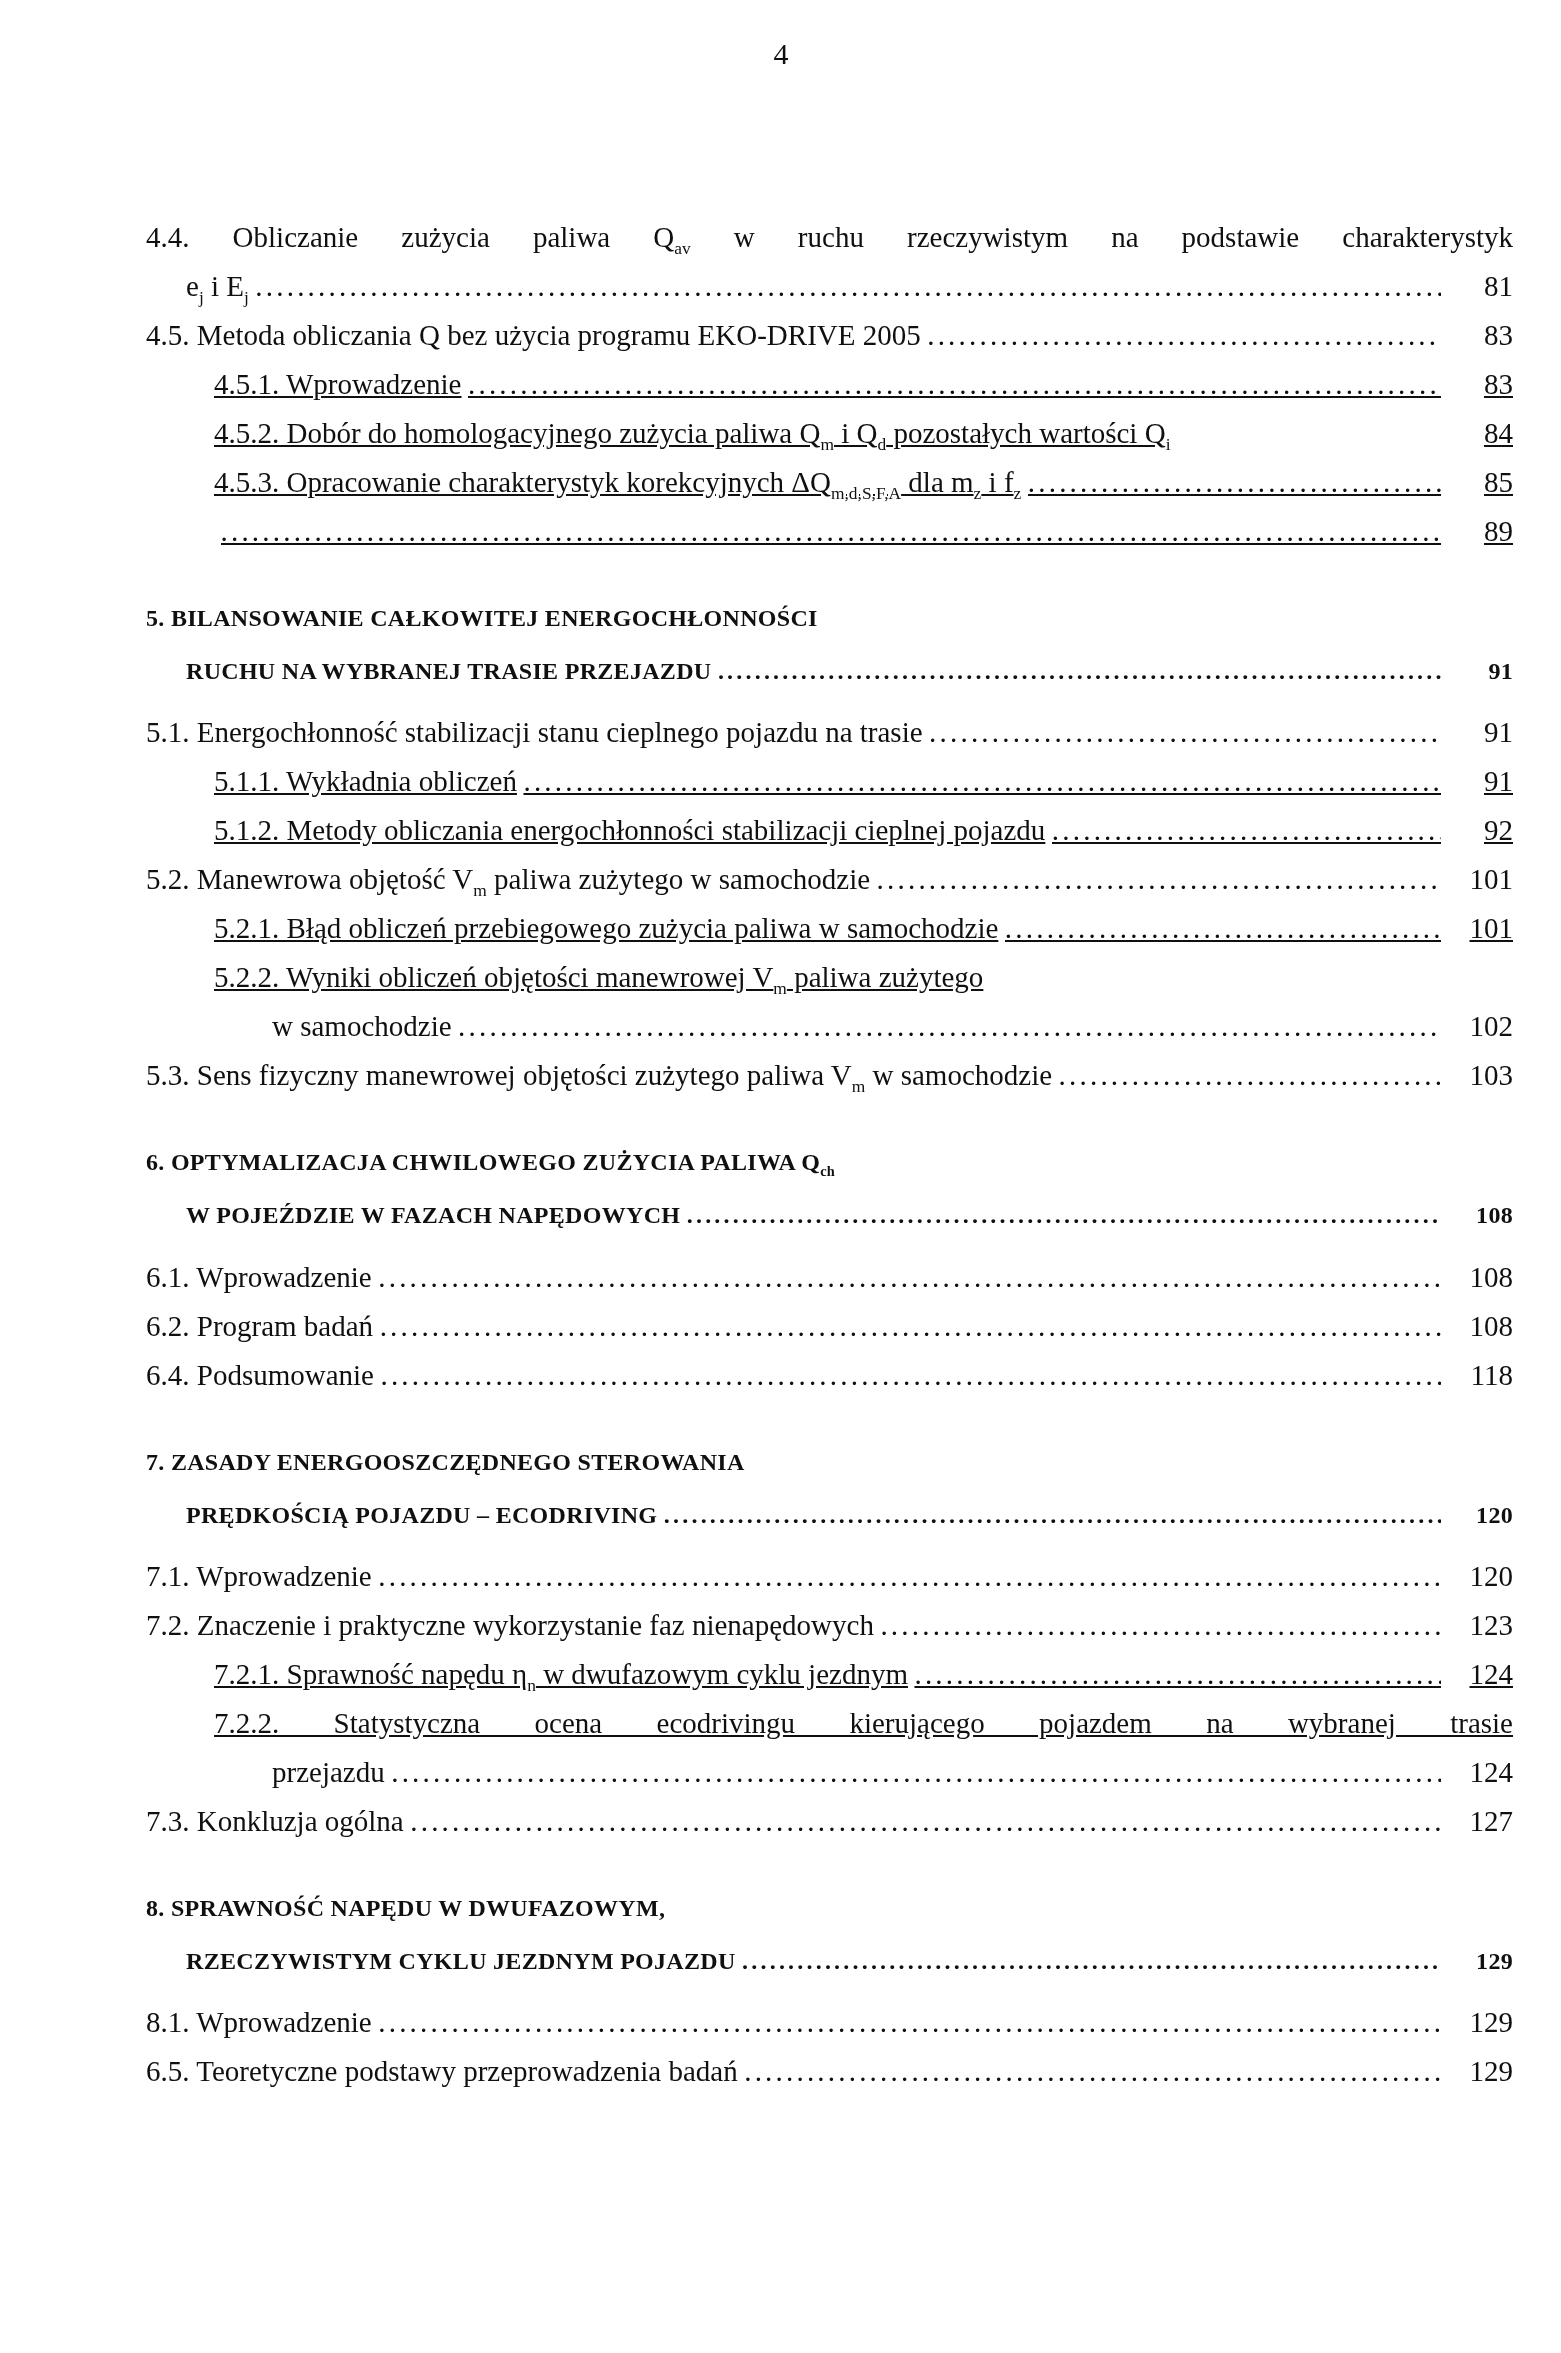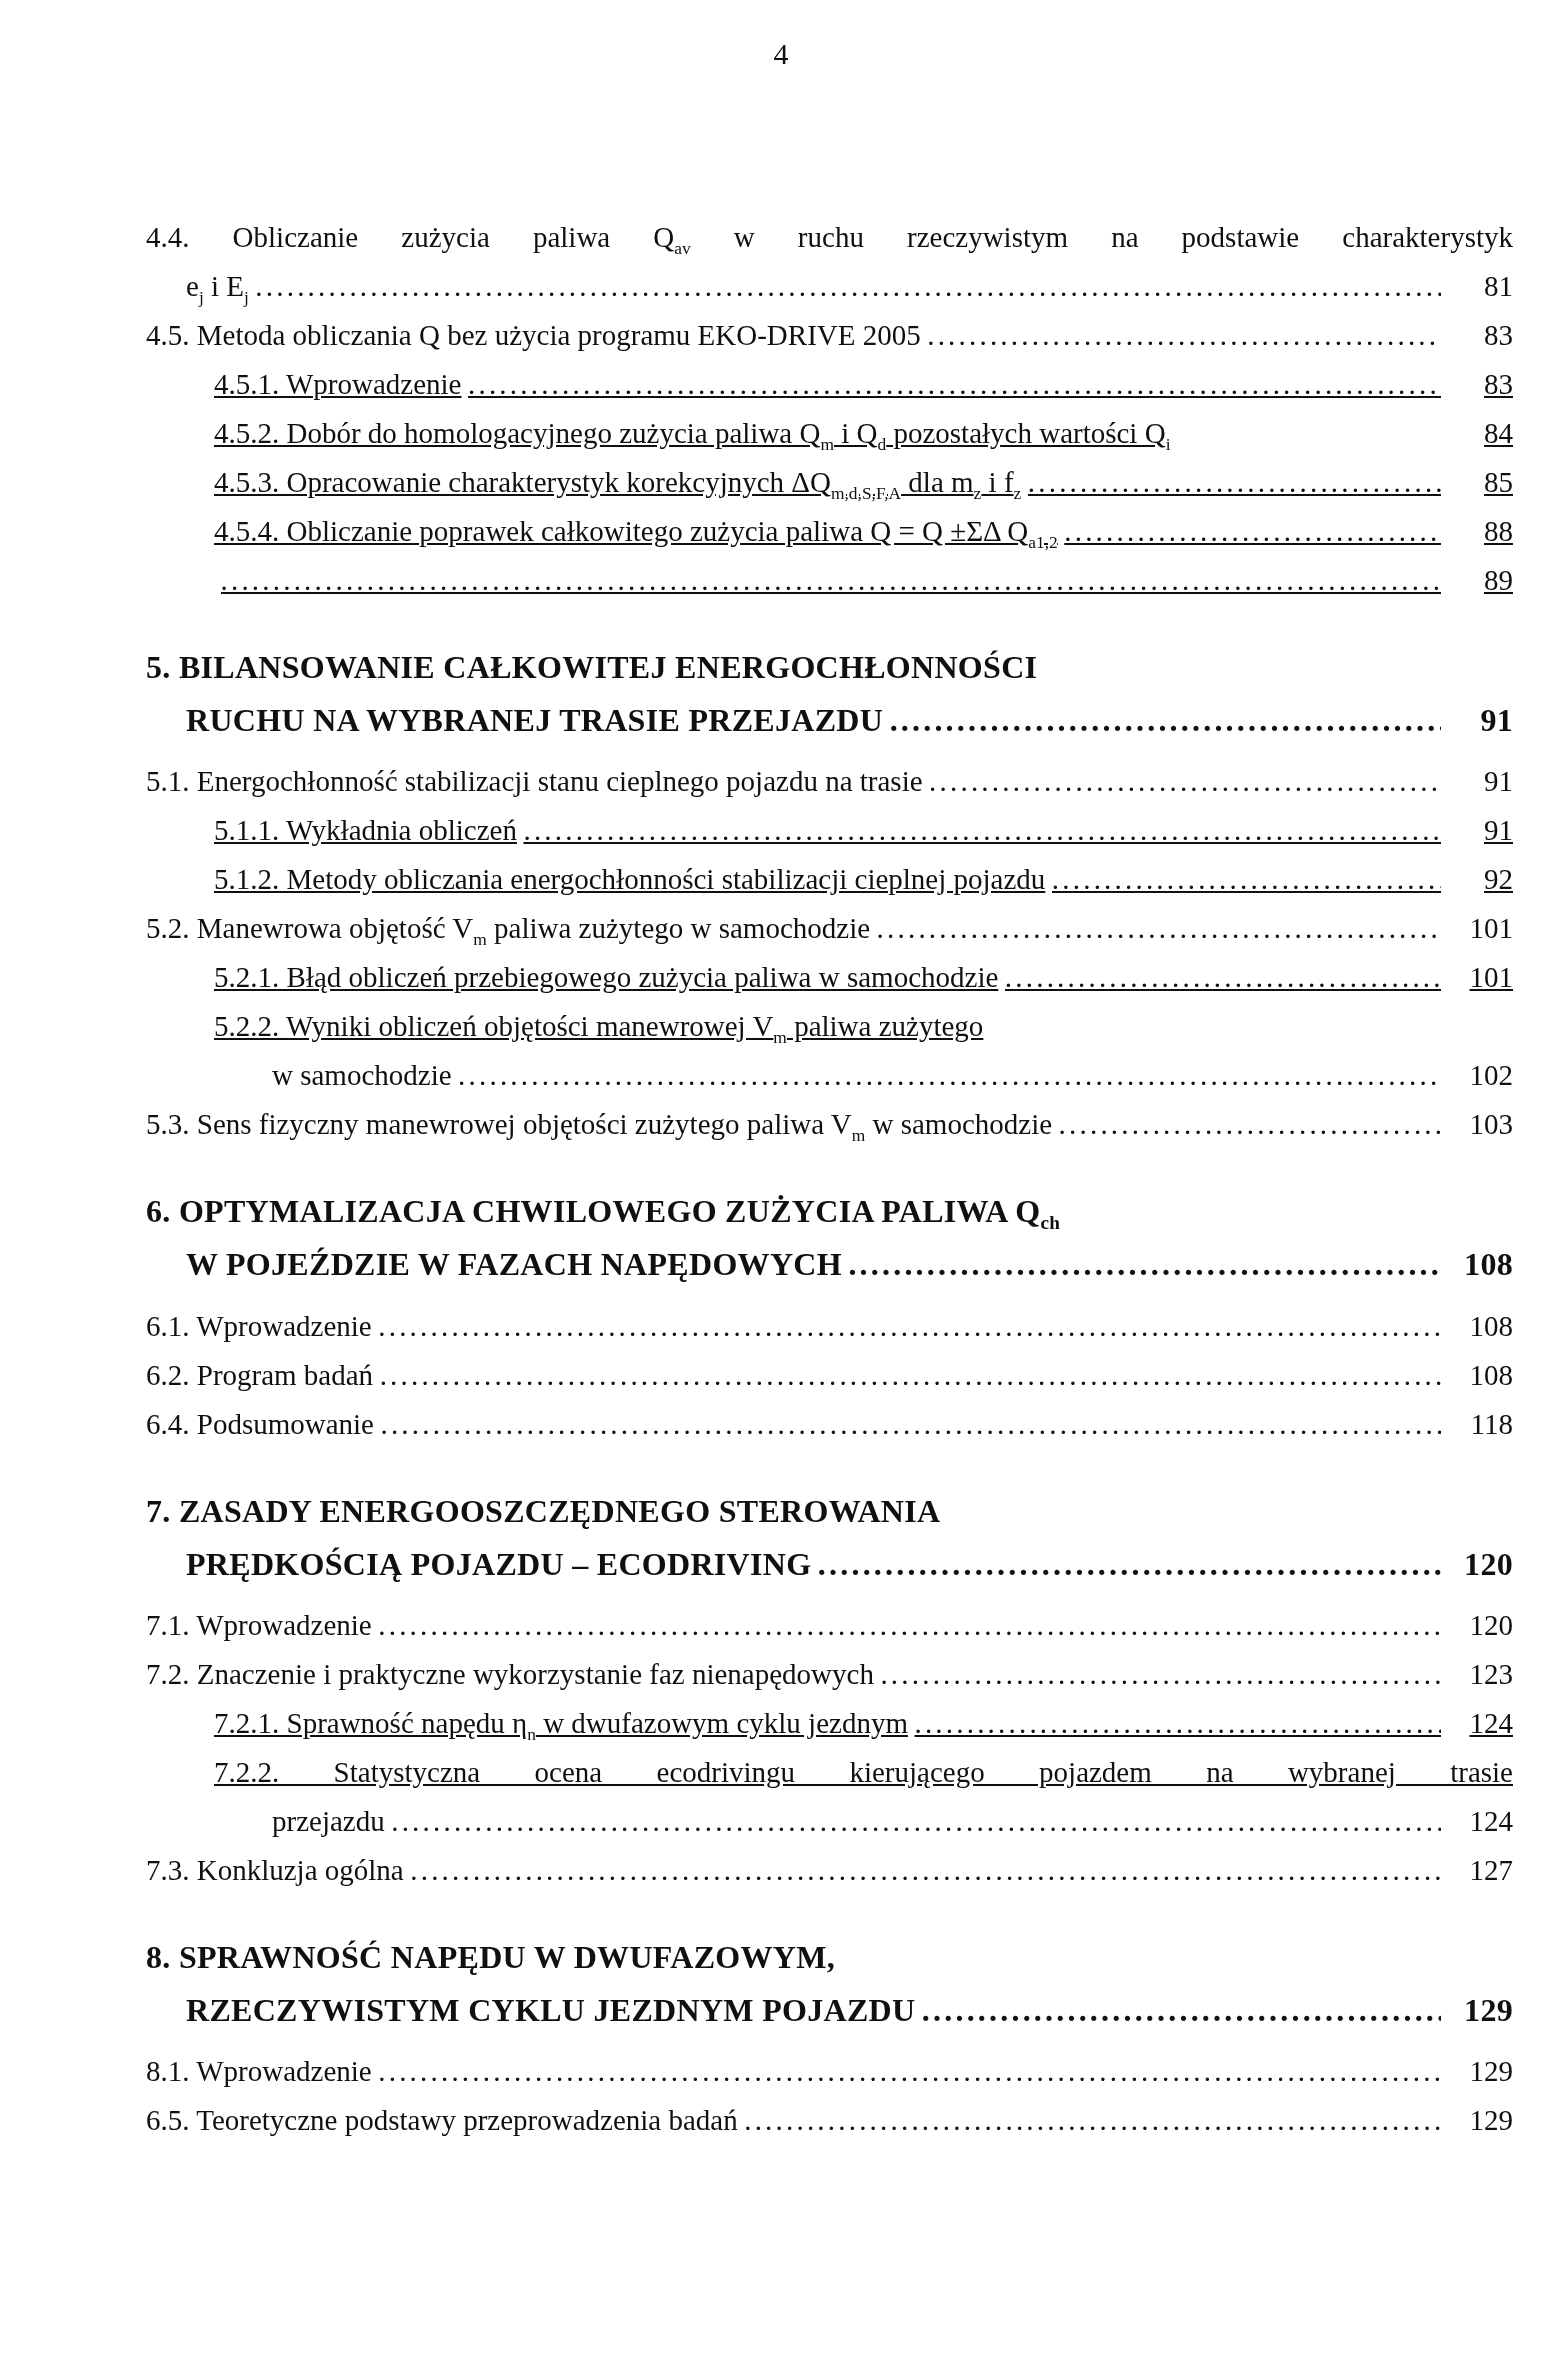--- a/index.html
+++ b/index.html
@@ -29,21 +29,21 @@
     display: flex;
     align-items: baseline;
     font-size: 29px;
     line-height: 49px;
   }
   .row.i1 { padding-left: 40px; }
   .row.i2 { padding-left: 68px; text-decoration: underline; }
   .row.i3 { padding-left: 126px; }
   .row.chapter {
     font-weight: bold;
-    font-size: 32px;
+    font-size: 24px;
     line-height: 53px;
     letter-spacing: 0.3px;
   }
   .row.gap-before { margin-top: 36px; }
   .row.gap-after  { margin-bottom: 10.3px; }
   .t { white-space: nowrap; }
   .t.just {
     flex: 1;
     white-space: normal;
     text-align: justify;
@@ -95,25 +95,20 @@
         <span class="t">4.5.2. Dobór do homologacyjnego zużycia paliwa Q<sub>m</sub> i Q<sub>d</sub> pozostałych wartości Q<sub>i</sub></span>
         <span class="spacer"></span>
         <span class="page">84</span>
       </div>
       <div class="row i2">
         <span class="t">4.5.3. Opracowanie charakterystyk korekcyjnych ΔQ<sub>m,d,S,F,A</sub> dla m<sub>z</sub> i f<sub>z</sub></span>
         <span class="leader"></span>
         <span class="page">85</span>
       </div>
       <div class="row i2">
-        <span class="t">4.5.4. Obliczanie poprawek całkowitego zużycia paliwa Q = Q ±ΣΔ Q<sub>a1,2</sub></span>
-        <span class="leader"></span>
-        <span class="page">88</span>
-      </div>
-      <div class="row i2">
         <span class="leader"></span>
         <span class="page">89</span>
       </div>
       <div class="row i0 chapter gap-before">
         <span class="t">5. BILANSOWANIE CAŁKOWITEJ ENERGOCHŁONNOŚCI</span>
       </div>
       <div class="row i1 chapter gap-after">
         <span class="t">RUCHU NA WYBRANEJ TRASIE PRZEJAZDU</span>
         <span class="leader"></span>
         <span class="page">91</span>

